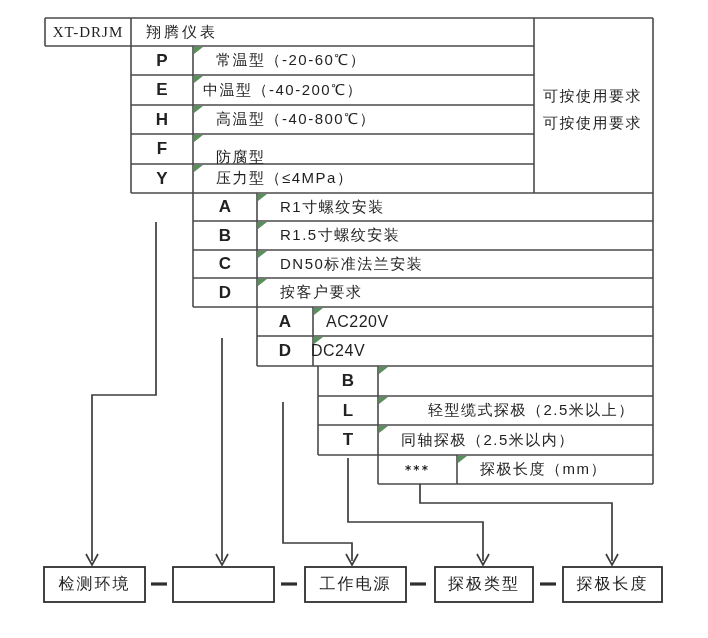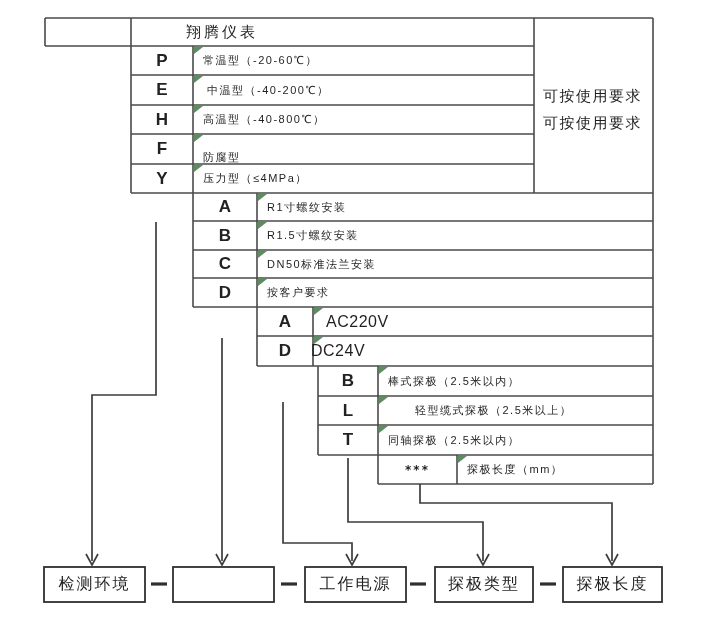--- a/index.html
+++ b/index.html
@@ -3,21 +3,21 @@
 <meta charset="utf-8">
 <style>
   html,body{margin:0;padding:0;background:#fff;}
   .canvas{
     position:relative;width:708px;height:638px;background:#ffffff;
     font-family:"Liberation Sans",sans-serif;color:#1f1f1f;overflow:hidden;
   }
   svg.layer{position:absolute;left:0;top:0;}
   .cell{position:absolute;display:flex;align-items:center;box-sizing:border-box;}
   .code{justify-content:center;font-size:17px;font-weight:600;color:#222;}
-  .desc{padding-left:10px;font-size:11px;letter-spacing:1.5px;white-space:nowrap;}
+  .desc{padding-left:23px;font-size:15px;letter-spacing:1.5px;white-space:nowrap;}
   .latin-desc{padding-left:13px;font-size:16px;font-weight:500;letter-spacing:.5px;}
   .model{justify-content:center;font-family:"Liberation Serif",serif;font-size:15px;letter-spacing:1px;font-weight:500;}
   .brand{padding-left:15px;font-size:15px;letter-spacing:3px;}
   .stars{justify-content:center;font-family:"DejaVu Sans",sans-serif;font-size:12px;font-weight:700;letter-spacing:2px;}
   .note{position:absolute;font-size:15px;letter-spacing:1.5px;line-height:27px;}
   .flow-label{position:absolute;display:flex;align-items:center;justify-content:center;
     font-size:16px;letter-spacing:2px;font-weight:500;border-radius:10px;}
 </style>
 </head>
 <body>
@@ -104,31 +104,32 @@
       <rect x="563" y="567" width="99" height="35"></rect>
     </g>
     <g stroke="#2f2f2f" stroke-width="3.2" fill="none">
       <line x1="151" y1="584" x2="167" y2="584"></line>
       <line x1="281" y1="584" x2="297" y2="584"></line>
       <line x1="410" y1="584" x2="426" y2="584"></line>
       <line x1="540" y1="584" x2="556" y2="584"></line>
     </g>
   </svg>
 
-  <div class="cell brand" style="left:131px;top:18px;width:403px;height:28px;margin-left:40px;">翔腾仪表</div>
+  <div class="cell model" style="left:45px;top:18px;width:86px;height:28px;">XT-DRJM</div>
+  <div class="cell brand" style="left:131px;top:18px;width:403px;height:28px;">翔腾仪表</div>
 
   <div class="note" style="left:543px;top:82px;width:108px;">
     <div>可按使用要求</div>
     <div>可按使用要求</div>
   </div>
 
   <div class="cell code" style="left:131px;top:46px;width:62px;height:29px;">P</div>
   <div class="cell desc" style="left:193px;top:46px;width:341px;height:29px;">常温型（-20-60℃）</div>
   <div class="cell code" style="left:131px;top:75px;width:62px;height:30px;">E</div>
-  <div class="cell desc" style="left:197px;top:75px;width:288px;height:30px;">中温型（-40-200℃）</div>
+  <div class="cell desc" style="left:180px;top:75px;width:288px;height:30px;">中温型（-40-200℃）</div>
   <div class="cell code" style="left:131px;top:105px;width:62px;height:29px;">H</div>
   <div class="cell desc" style="left:193px;top:105px;width:341px;height:29px;">高温型（-40-800℃）</div>
   <div class="cell code" style="left:131px;top:134px;width:62px;height:30px;">F</div>
   <div class="cell desc" style="left:193px;top:142px;width:341px;height:30px;">防腐型</div>
   <div class="cell code" style="left:131px;top:164px;width:62px;height:29px;">Y</div>
   <div class="cell desc" style="left:193px;top:164px;width:341px;height:29px;">压力型（≤4MPa）</div>
 
   <div class="cell code" style="left:193px;top:193px;width:64px;height:28px;">A</div>
   <div class="cell desc" style="left:257px;top:193px;width:396px;height:28px;">R1寸螺纹安装</div>
   <div class="cell code" style="left:193px;top:221px;width:64px;height:29px;">B</div>
@@ -137,21 +138,20 @@
   <div class="cell desc" style="left:257px;top:250px;width:396px;height:28px;">DN50标准法兰安装</div>
   <div class="cell code" style="left:193px;top:278px;width:64px;height:29px;">D</div>
   <div class="cell desc" style="left:257px;top:278px;width:396px;height:29px;">按客户要求</div>
 
   <div class="cell code" style="left:257px;top:307px;width:56px;height:29px;">A</div>
   <div class="cell latin-desc" style="left:313px;top:307px;width:340px;height:29px;">AC220V</div>
   <div class="cell code" style="left:257px;top:336px;width:56px;height:30px;">D</div>
   <div class="cell latin-desc" style="left:298px;top:336px;width:340px;height:30px;">DC24V</div>
 
   <div class="cell code" style="left:318px;top:366px;width:60px;height:30px;">B</div>
-  <div class="cell desc" style="left:378px;top:366px;width:275px;height:30px;">棒式探极（2.5米以内）</div>
   <div class="cell code" style="left:318px;top:396px;width:60px;height:29px;">L</div>
   <div class="cell desc" style="left:378px;top:396px;width:275px;height:29px;margin-left:27px;">轻型缆式探极（2.5米以上）</div>
   <div class="cell code" style="left:318px;top:425px;width:60px;height:30px;">T</div>
   <div class="cell desc" style="left:378px;top:425px;width:275px;height:30px;">同轴探极（2.5米以内）</div>
 
   <div class="cell stars" style="left:378px;top:455px;width:79px;height:29px;">***</div>
   <div class="cell desc" style="left:457px;top:455px;width:196px;height:29px;">探极长度（mm）</div>
 
   <div class="flow-label" style="left:44px;top:567px;width:101px;height:35px;">检测环境</div>
   <div class="flow-label" style="left:305px;top:567px;width:101px;height:35px;">工作电源</div>

